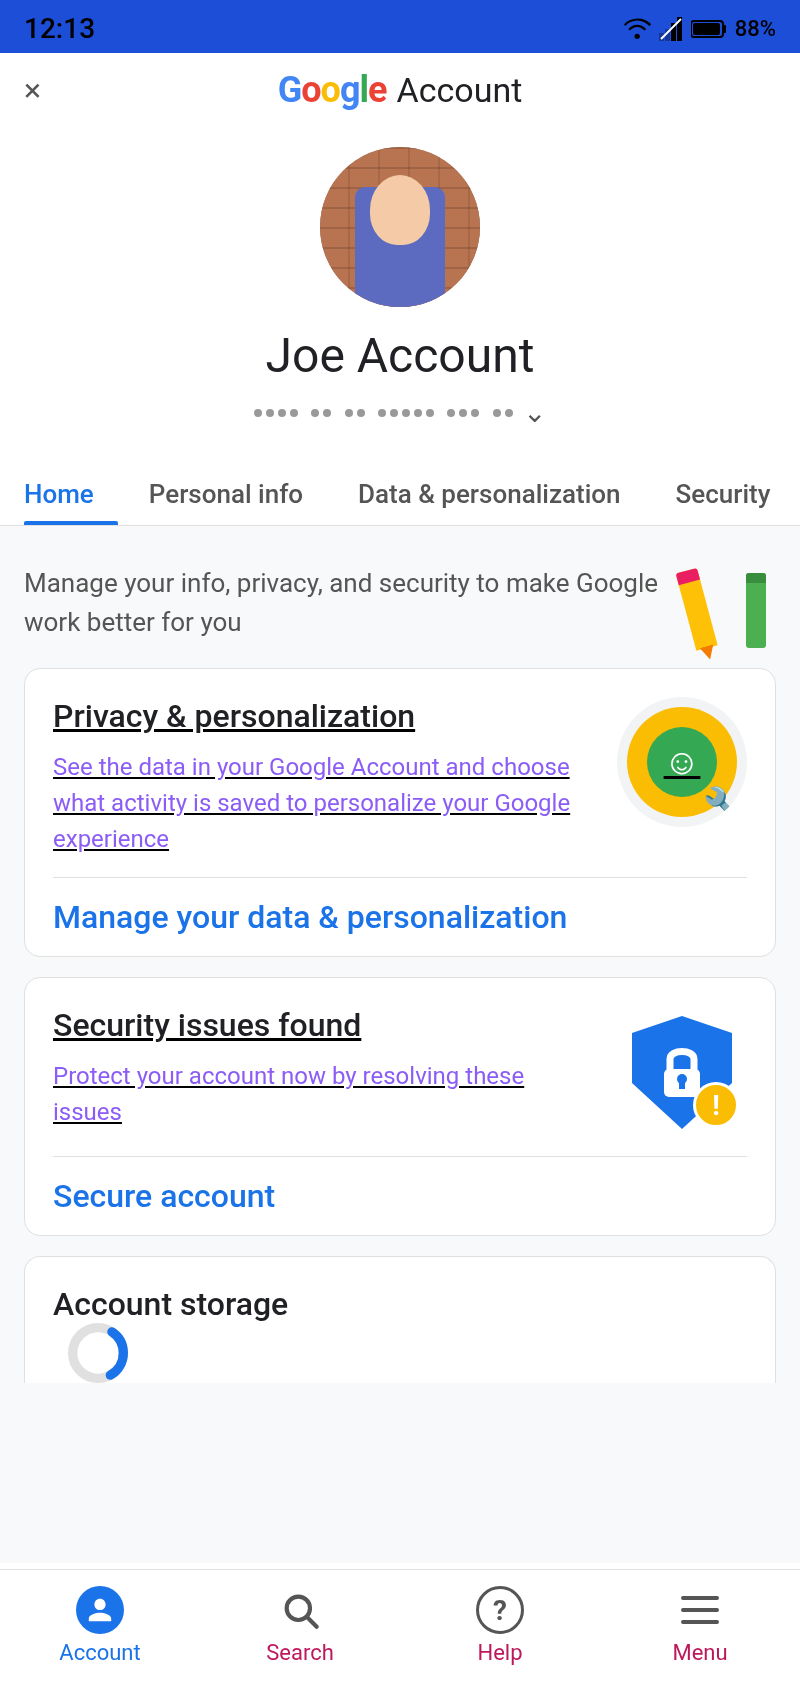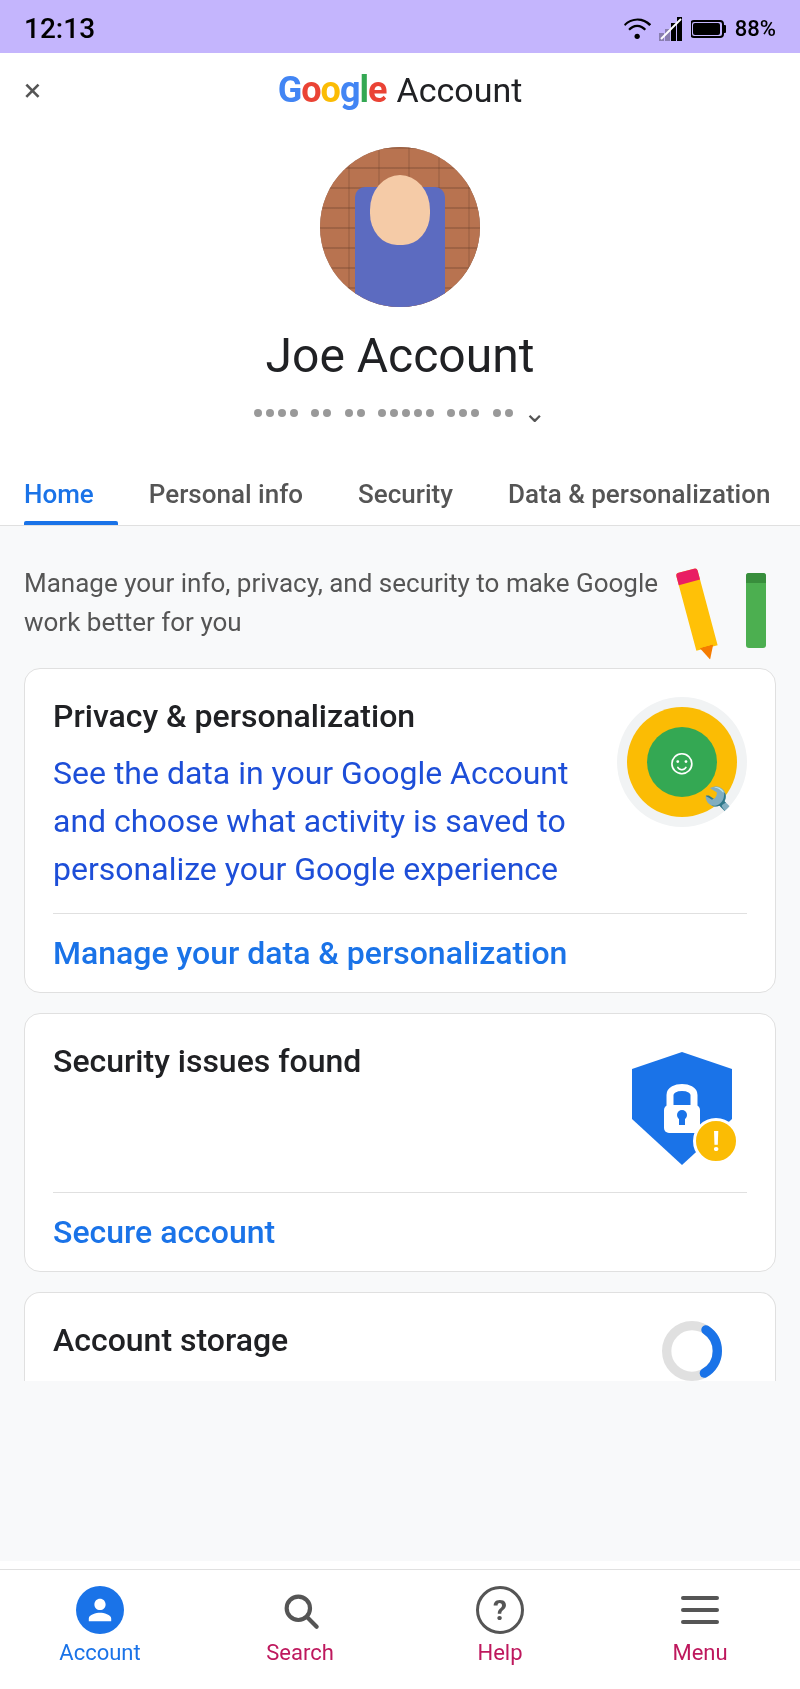--- a/index.html
+++ b/index.html
@@ -12,21 +12,21 @@
       overflow-x: hidden;
       position: relative;
     }
 
     
     .status-bar {
       display: flex;
       justify-content: space-between;
       align-items: center;
       padding: 12px 24px 8px;
-      background: #c4b5fd;
+      background: #1d4ed8;
     }
     .status-time {
       font-size: 28px;
       font-weight: 500;
       color: #000;
     }
     .status-icons {
       display: flex;
       align-items: center;
       gap: 8px;
@@ -295,34 +295,35 @@
       border-radius: 16px;
       border: 1px solid #e0e0e0;
       margin-bottom: 20px;
       overflow: hidden;
     }
     .card-body {
       padding: 28px 28px 20px;
       display: flex;
       justify-content: space-between;
       align-items: flex-start;
+      text-decoration: underline;
     }
     .card-text {
       flex: 1;
       padding-right: 20px;
     }
     .card-title {
       font-size: 32px;
       font-weight: 500;
       color: #202124;
       margin-bottom: 14px;
     }
     .card-description {
-      font-size: 32px;
-      color: #1d4ed8;
+      font-size: 24px;
+      color: #8b5cf6;
       line-height: 1.5;
     }
     .card-divider {
       height: 1px;
       background: #e0e0e0;
       margin: 0 28px;
     }
     .card-link {
       padding: 20px 28px;
       font-size: 32px;
@@ -412,20 +413,21 @@
       border-radius: 16px 16px 0 0;
       border: 1px solid #e0e0e0;
       border-bottom: none;
       padding: 28px 28px 0;
       margin-bottom: 0;
     }
     .storage-header {
       display: flex;
       justify-content: space-between;
       align-items: flex-start;
+      flex-direction: column;
     }
     .storage-title {
       font-size: 32px;
       font-weight: 500;
       color: #202124;
     }
     .storage-icon-partial {
       width: 100px;
       height: 60px;
       overflow: hidden;
@@ -596,24 +598,24 @@
 </div>
 
 <div class="tabs">
   <div class="tab active">
     <span>Home</span>
   </div>
   <div class="tab">
     <span>Personal info</span>
   </div>
   <div class="tab">
+    <span>Data &amp; personalization</span>
+  </div>
+  <div class="tab">
     <span>Security</span>
-  </div>
-  <div class="tab">
-    <span>Data &amp; personalization</span>
   </div>
 </div>
 
 <div class="content">
 
   <div class="intro-row">
     <p class="intro-text">Manage your info, privacy, and security to make Google work better for you</p>
     <div class="intro-icon">
       <div class="tool-icon">
         <div class="ruler-shape"></div>
@@ -640,20 +642,21 @@
       </div>
     </div>
     <div class="card-divider"></div>
     <div class="card-link">Manage your data &amp; personalization</div>
   </div>
 
   <div class="card">
     <div class="card-body">
       <div class="card-text">
         <div class="card-title">Security issues found</div>
+        <div class="card-description">Protect your account now by resolving these issues</div>
       </div>
       <div class="card-icon">
         <div class="security-icon-container">
 
           <svg width="110" height="120" viewBox="0 0 110 120">
             <polygon points="55,5 105,22 105,72 55,118 5,72 5,22" fill="#1a73e8"></polygon>
 
             <rect x="37" y="58" width="36" height="28" rx="5" fill="white"></rect>
 
             <path d="M43,58 L43,48 C43,38 67,38 67,48 L67,58" stroke="white" stroke-width="7" fill="none" stroke-linecap="round"></path>

